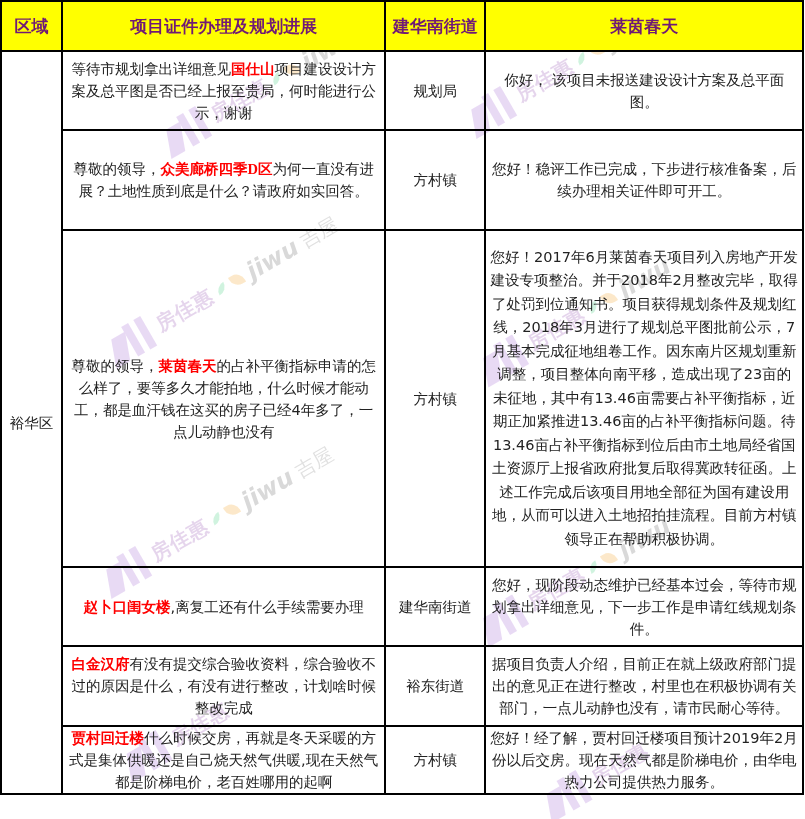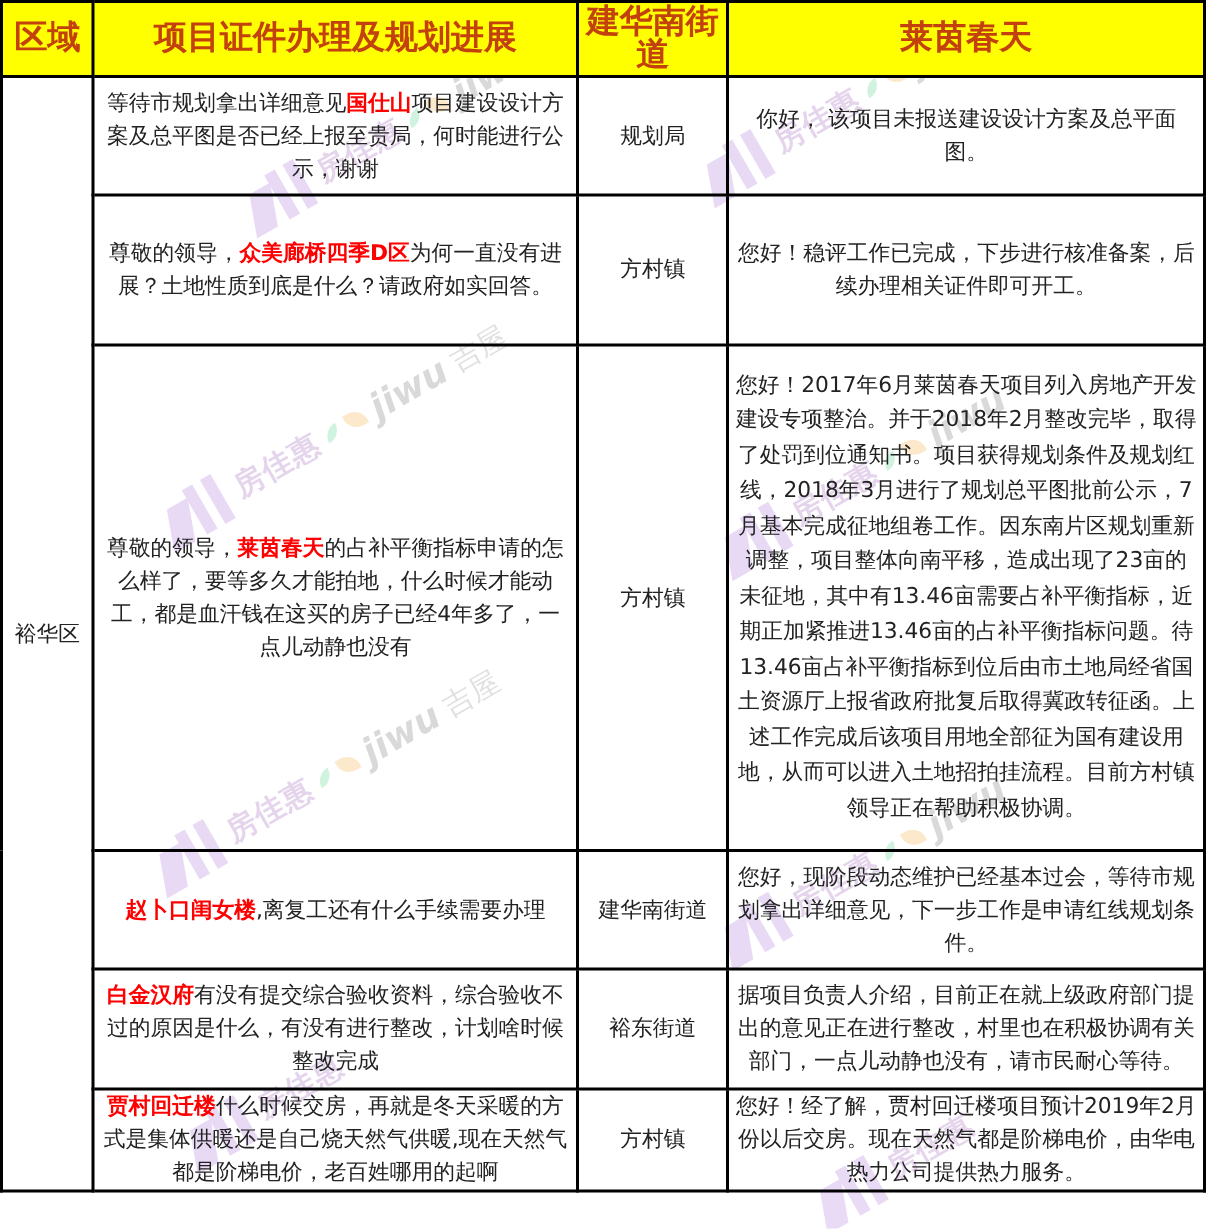--- a/index.html
+++ b/index.html
@@ -17,23 +17,23 @@
       vertical-align: middle;
       font-size: 14.5px;
       line-height: 22px;
       color: #222;
       word-break: break-all;
       background: transparent;
     }
     table.grid th {
       background: #ffff00;
       font-weight: bold;
-      font-size: 22px;
+      font-size: 17px;
       height: 48px;
-      color: #c2410c;
+      color: #701a75;
     }
     .region { font-size: 14.5px; }
     .hl { color: #ff0000; font-weight: bold; text-align: right; }
     .col-region { width: 58px; }
     .col-question { width: 306px; }
     .col-dept { width: 95px; }
     .col-reply { width: 301px; }
 
     
     .wm-layer { position: absolute; left: 0; top: 0; width: 805px; height: 819px; pointer-events: none; z-index: 0; }
@@ -137,21 +137,21 @@
       <th>莱茵春天</th>
     </tr>
   </thead>
   <tbody>
     <tr style="height:79px;">
       <td rowspan="6" class="region">裕华区</td>
       <td><span>等待市规划拿出详细意见</span><span class="hl">国仕山</span><span>项目建设设计方案及总平图是否已经上报至贵局，何时能进行公示，谢谢</span></td>
       <td>规划局</td>
       <td>你好， 该项目未报送建设设计方案及总平面图。</td>
     </tr>
-    <tr style="height:100px;">
+    <tr style="height:100px;font-family:Liberation Serif, serif;">
       <td><span>尊敬的领导，</span><span class="hl">众美廊桥四季D区</span><span>为何一直没有进展？土地性质到底是什么？请政府如实回答。</span></td>
       <td>方村镇</td>
       <td>您好！稳评工作已完成，下步进行核准备案，后续办理相关证件即可开工。</td>
     </tr>
     <tr style="height:337px;">
       <td><span>尊敬的领导，</span><span class="hl">莱茵春天</span><span>的占补平衡指标申请的怎么样了，要等多久才能拍地，什么时候才能动工，都是血汗钱在这买的房子已经4年多了，一点儿动静也没有</span></td>
       <td>方村镇</td>
       <td style="line-height:23.5px;">您好！2017年6月莱茵春天项目列入房地产开发建设专项整治。并于2018年2月整改完毕，取得了处罚到位通知书。项目获得规划条件及规划红线，2018年3月进行了规划总平图批前公示，7月基本完成征地组卷工作。因东南片区规划重新调整，项目整体向南平移，造成出现了23亩的未征地，其中有13.46亩需要占补平衡指标，近期正加紧推进13.46亩的占补平衡指标问题。待13.46亩占补平衡指标到位后由市土地局经省国土资源厅上报省政府批复后取得冀政转征函。上述工作完成后该项目用地全部征为国有建设用地，从而可以进入土地招拍挂流程。目前方村镇领导正在帮助积极协调。</td>
     </tr>
     <tr style="height:79px;">

